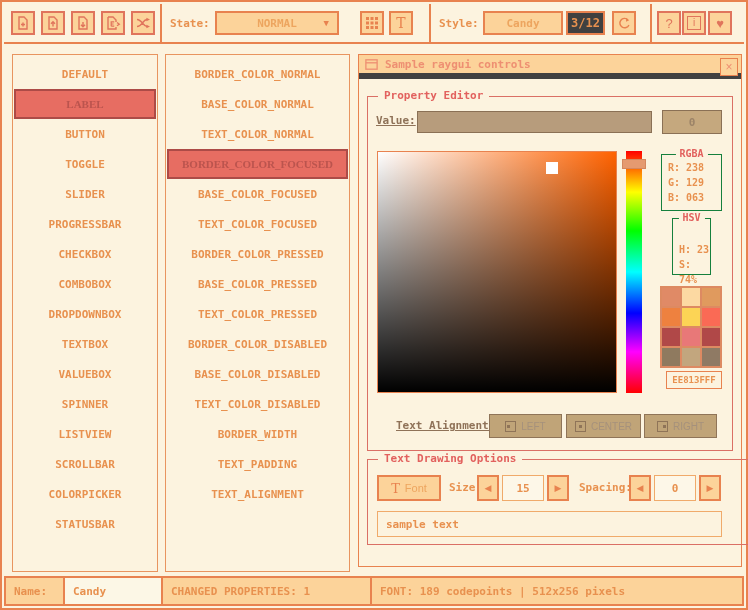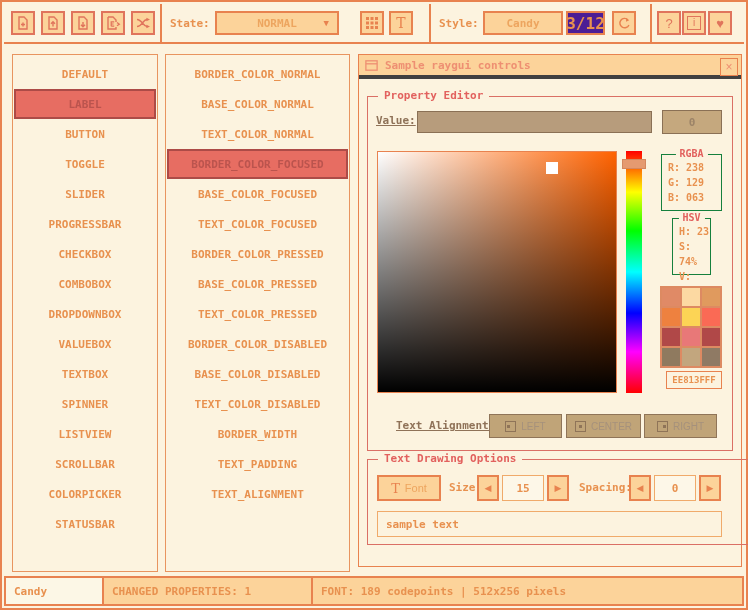--- a/index.html
+++ b/index.html
@@ -32,38 +32,38 @@
   .tb-label { position:absolute; top:13px; font-size:11px; color:#e8914f; }
   .dropdown {
     position:absolute; top:7px; height:24px;
     border:2px solid #e8824f; background:#fcd39a;
     display:flex; align-items:center; justify-content:center;
     font-size:11px; color:#eda55f; cursor:pointer;
   }
   .dropdown .arrow { position:absolute; right:8px; color:#e8824f; font-size:9px; }
   .counter-box {
     position:absolute; top:7px; height:24px;
-    border:2px solid #e8824f; background:#4c1d95;
+    border:2px solid #e8824f; background:#404040;
     display:flex; align-items:center; justify-content:center;
-    font-size:16px; color:#e8914f;
+    font-size:12px; color:#e8914f;
   }
   
   .panel { position:absolute; top:52px; height:518px; border:1px solid #e8945f; background:#fcf3df; padding-top:4px; }
   .list-item {
     height:30px; display:flex; align-items:center; justify-content:center;
     font-size:11px; color:#e8914f; cursor:pointer;
   }
   .list-item.selected {
-    background:#e76d62; border:2px solid #ad4b47; color:#bb544e; margin:0 1px;
+    background:#e76d62; border:2px solid #ad4b47; color:#bb544e; margin:0 1px;font-family:Liberation Serif, serif;
   }
   
   .window { position:absolute; left:356px; top:52px; width:384px; height:513px; border:1px solid #e8824f; background:#fcf3df; }
   .titlebar {
     position:absolute; left:0; right:0; top:0; height:24px;
-    background:#fcd39a; border-bottom:4px solid #404040;
+    background:#fcd39a; border-bottom:6px solid #404040;
     display:flex; align-items:center; color:#ee8f72; font-size:11px;
   }
   .titlebar .win-icon { margin:0 6px 0 5px; display:flex; }
   .close-btn {
     position:absolute; right:3px; top:3px; width:18px; height:18px;
     border:1px solid #e8824f; background:#fcd39a; color:#ee8f72;
     display:flex; align-items:center; justify-content:center; font-size:12px; cursor:pointer;
   }
   .groupbox { position:absolute; border:1px solid #da6f65; }
   .groupbox > .gb-title {
@@ -242,22 +242,22 @@
   <div class="panel" style="left:10px; width:146px">
       <div class="list-item">DEFAULT</div>
       <div class="list-item selected">LABEL</div>
       <div class="list-item">BUTTON</div>
       <div class="list-item">TOGGLE</div>
       <div class="list-item">SLIDER</div>
       <div class="list-item">PROGRESSBAR</div>
       <div class="list-item">CHECKBOX</div>
       <div class="list-item">COMBOBOX</div>
       <div class="list-item">DROPDOWNBOX</div>
+      <div class="list-item">TEXTBOX</div>
       <div class="list-item">VALUEBOX</div>
-      <div class="list-item">TEXTBOX</div>
       <div class="list-item">SPINNER</div>
       <div class="list-item">LISTVIEW</div>
       <div class="list-item">SCROLLBAR</div>
       <div class="list-item">COLORPICKER</div>
       <div class="list-item">STATUSBAR</div>
     </div>
 
   <div class="panel" style="left:163px; width:185px">
       <div class="list-item">BORDER_COLOR_NORMAL</div>
       <div class="list-item">BASE_COLOR_NORMAL</div>
@@ -307,21 +307,21 @@
 
       <div class="mini-group" style="left:293px; top:57px; width:61px; height:57px">
         <span class="gb-title">RGBA</span>
         <div class="mini-line" style="margin-top:5px">R: 238</div>
         <div class="mini-line">G: 129</div>
         <div class="mini-line">B: 063</div>
       </div>
 
       <div class="mini-group" style="left:304px; top:121px; width:39px; height:57px">
         <span class="gb-title">HSV</span>
-        <div class="mini-line" style="margin-top:5px">H: 23</div>
+        <div class="mini-line" style="margin-top:23px">H: 23</div>
         <div class="mini-line">S: 74%</div>
         <div class="mini-line">V: 93%</div>
       </div>
 
       <div class="swatch-grid">
           <div style="background: rgb(224, 138, 102);"></div>
           <div style="background: rgb(252, 217, 162);"></div>
           <div style="background: rgb(224, 154, 94);"></div>
           <div style="background: rgb(238, 129, 63);"></div>
           <div style="background: rgb(252, 212, 85);"></div>
@@ -390,18 +390,19 @@
       <div class="spin-value" style="left:286px; top:15px; width:42px; height:26px">0</div>
       <button class="btn-orange" style="left:331px; top:15px; width:22px; height:26px; font-size:9px">
         <span>▶</span>
       </button>
 
       <div class="sample-textbox">sample text</div>
     </div>
   </div>
 
   <div class="statusbar">
+    <div class="status-seg" style="width:61px">Name:</div>
     <div class="status-seg status-input" style="width:100px">Candy</div>
     <div class="status-seg" style="width:211px">CHANGED PROPERTIES: 1</div>
     <div class="status-seg" style="flex:1">FONT: 189 codepoints | 512x256 pixels</div>
   </div>
 
 </div>
 
 </body></html>

